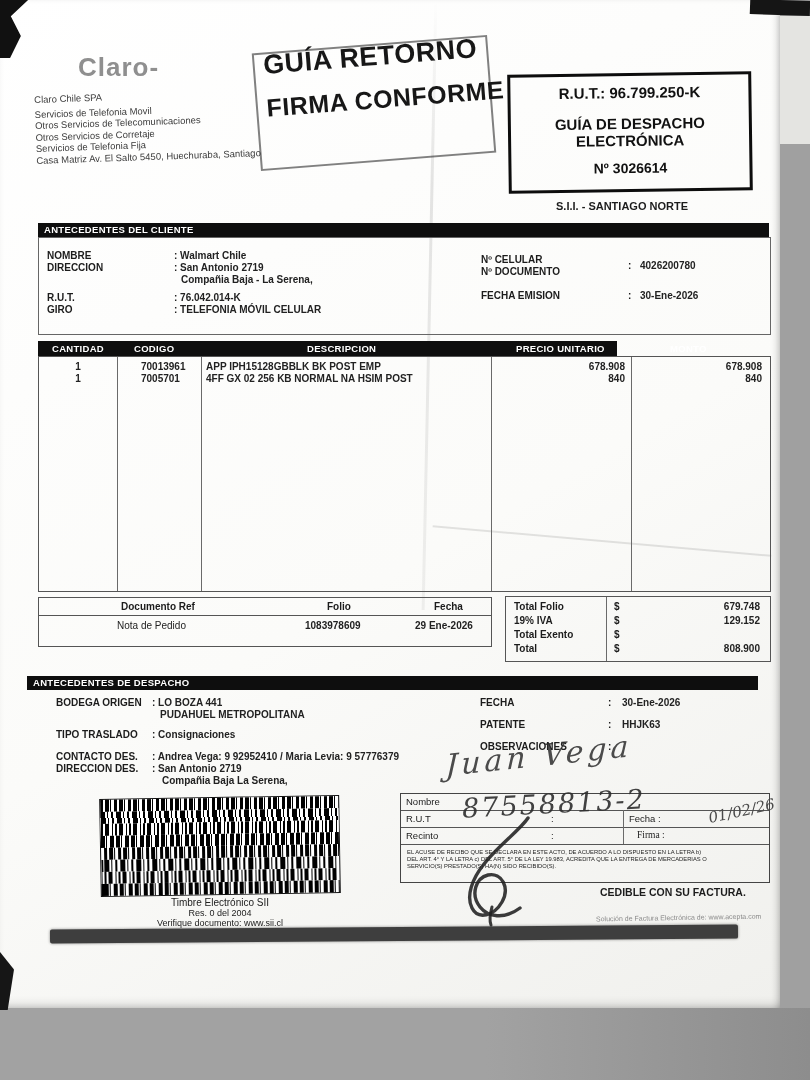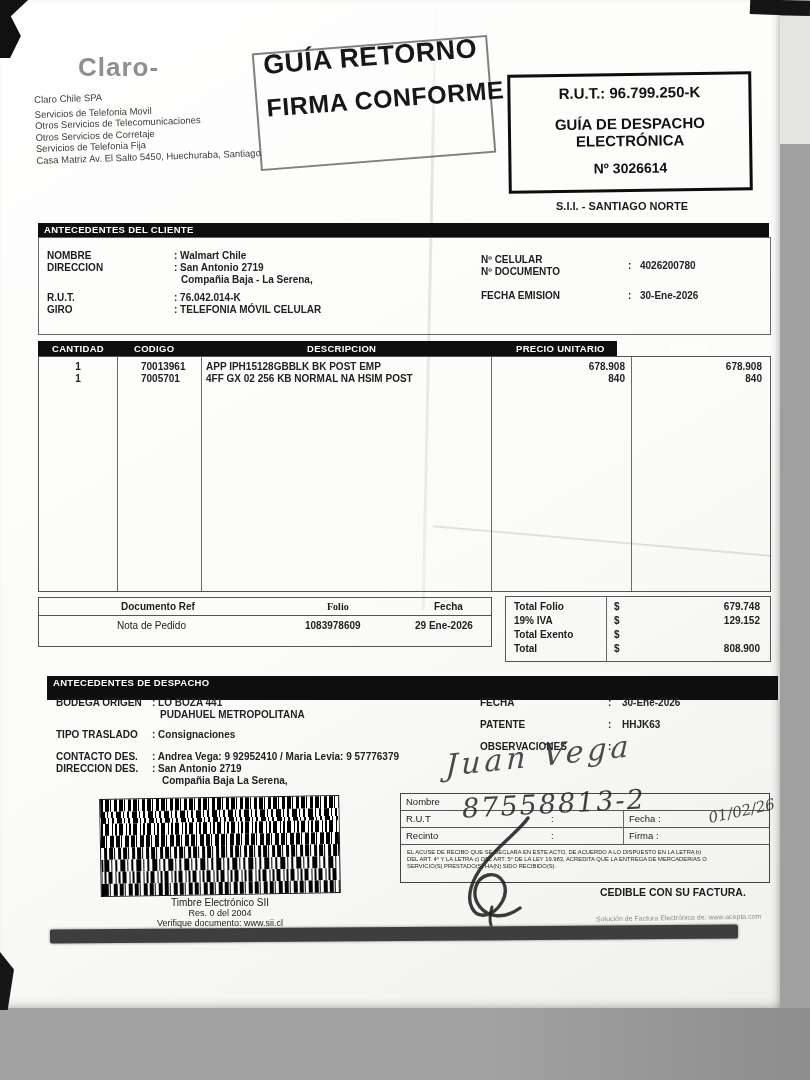--- a/index.html
+++ b/index.html
@@ -117,21 +117,21 @@
       <span class="abs val" style="left:102px;">7005701</span>
       <span class="abs val" style="left:167px;">4FF GX 02 256 KB NORMAL NA HSIM POST</span>
       <span class="abs val" style="left:452px;width:134px;text-align:right;">840</span>
       <span class="abs val" style="left:592px;width:131px;text-align:right;">840</span>
     </div>
   </div>
 
   <div class="abs" style="left:38px;top:597px;width:452px;height:48px;border:1px solid #555;">
     <div class="abs line-h" style="left:0;top:17px;width:452px;"></div>
     <span class="abs lbl" style="left:82px;top:3px;">Documento Ref</span>
-    <span class="abs lbl" style="left:288px;top:3px;font-family:Liberation Serif, serif;">Folio</span>
+    <span class="abs lbl" style="left:288px;top:3px;">Folio</span>
     <span class="abs lbl" style="left:395px;top:3px;">Fecha</span>
     <span class="abs val" style="left:78px;top:22px;font-weight:400;">Nota de Pedido</span>
     <span class="abs val" style="left:266px;top:22px;">1083978609</span>
     <span class="abs val" style="left:376px;top:22px;">29 Ene-2026</span>
   </div>
 
   <div class="abs" style="left:505px;top:596px;width:264px;height:64px;border:1px solid #555;">
     <div class="abs sep-v" style="left:100px;top:0;height:64px;"></div>
     <span class="abs lbl" style="left:8px;top:4px;">Total Folio</span>
     <span class="abs lbl" style="left:108px;top:4px;">$</span>
@@ -140,21 +140,21 @@
     <span class="abs lbl" style="left:108px;top:18px;">$</span>
     <span class="abs val" style="right:10px;top:18px;">129.152</span>
     <span class="abs lbl" style="left:8px;top:32px;">Total Exento</span>
     <span class="abs lbl" style="left:108px;top:32px;">$</span>
     <span class="abs val" style="right:10px;top:32px;"></span>
     <span class="abs lbl" style="left:8px;top:46px;">Total</span>
     <span class="abs lbl" style="left:108px;top:46px;">$</span>
     <span class="abs val" style="right:10px;top:46px;">808.900</span>
   </div>
 
-  <div class="abs bar" style="left:47px;top:676px;width:731px;height:24px;">
+  <div class="abs bar" style="left:27px;top:676px;width:731px;height:14px;">
     <span class="white-lbl" style="position:absolute;left:6px;top:1px;">ANTECEDENTES DE DESPACHO</span>
   </div>
   <span class="abs lbl" style="left:56px;top:697px;">BODEGA ORIGEN</span>
   <span class="abs val" style="left:152px;top:697px;">: LO BOZA 441</span>
   <span class="abs val" style="left:160px;top:709px;">PUDAHUEL  METROPOLITANA</span>
   <span class="abs lbl" style="left:56px;top:729px;">TIPO TRASLADO</span>
   <span class="abs val" style="left:152px;top:729px;">: Consignaciones</span>
   <span class="abs lbl" style="left:56px;top:751px;">CONTACTO DES.</span>
   <span class="abs val" style="left:152px;top:751px;">: Andrea Vega: 9 92952410 / Maria Levia: 9 57776379</span>
   <span class="abs lbl" style="left:56px;top:763px;">DIRECCION DES.</span>
@@ -182,21 +182,21 @@
     <div class="abs line-h" style="left:0;top:33px;width:368px;"></div>
     <div class="abs line-h" style="left:0;top:50px;width:368px;"></div>
     <div class="abs sep-v" style="left:222px;top:16px;height:34px;"></div>
     <span class="abs lbl" style="left:5px;top:2px;font-weight:400;font-size:9.5px;">Nombre</span>
     <span class="abs lbl" style="left:150px;top:2px;font-weight:400;font-size:9.5px;">:</span>
     <span class="abs lbl" style="left:5px;top:19px;font-weight:400;font-size:9.5px;">R.U.T</span>
     <span class="abs lbl" style="left:150px;top:19px;font-weight:400;font-size:9.5px;">:</span>
     <span class="abs lbl" style="left:228px;top:19px;font-weight:400;font-size:9.5px;">Fecha :</span>
     <span class="abs lbl" style="left:5px;top:36px;font-weight:400;font-size:9.5px;">Recinto</span>
     <span class="abs lbl" style="left:150px;top:36px;font-weight:400;font-size:9.5px;">:</span>
-    <span class="abs lbl" style="left:228px;top:36px;font-weight:400;font-size:9.5px;">Firma :</span>
+    <span class="abs lbl" style="left:236px;top:36px;font-weight:400;font-size:9.5px;font-family:Liberation Serif, serif;">Firma :</span>
     <div class="abs tiny" style="left:6px;top:55px;transform:scaleX(.97);">EL ACUSE DE RECIBO QUE SE DECLARA EN ESTE ACTO, DE ACUERDO A LO DISPUESTO EN LA LETRA b)</div>
     <div class="abs tiny" style="left:6px;top:62px;transform:scaleX(.97);">DEL ART. 4° Y LA LETRA c) DEL ART. 5° DE LA LEY 19.983, ACREDITA QUE LA ENTREGA DE MERCADERIAS O</div>
     <div class="abs tiny" style="left:6px;top:69px;transform:scaleX(.97);">SERVICIO(S) PRESTADO(S) HA(N) SIDO RECIBIDO(S).</div>
   </div>
   <div class="abs lbl" style="left:600px;top:886px;font-size:10.5px;">CEDIBLE CON SU FACTURA.</div>
 
   <div class="abs bc" style="left:100px;top:797px;width:238px;height:96px;transform:rotate(-1deg);">
     <div class="bc-row"></div>
     <div class="bc-row"></div>
     <div class="bc-row"></div>

